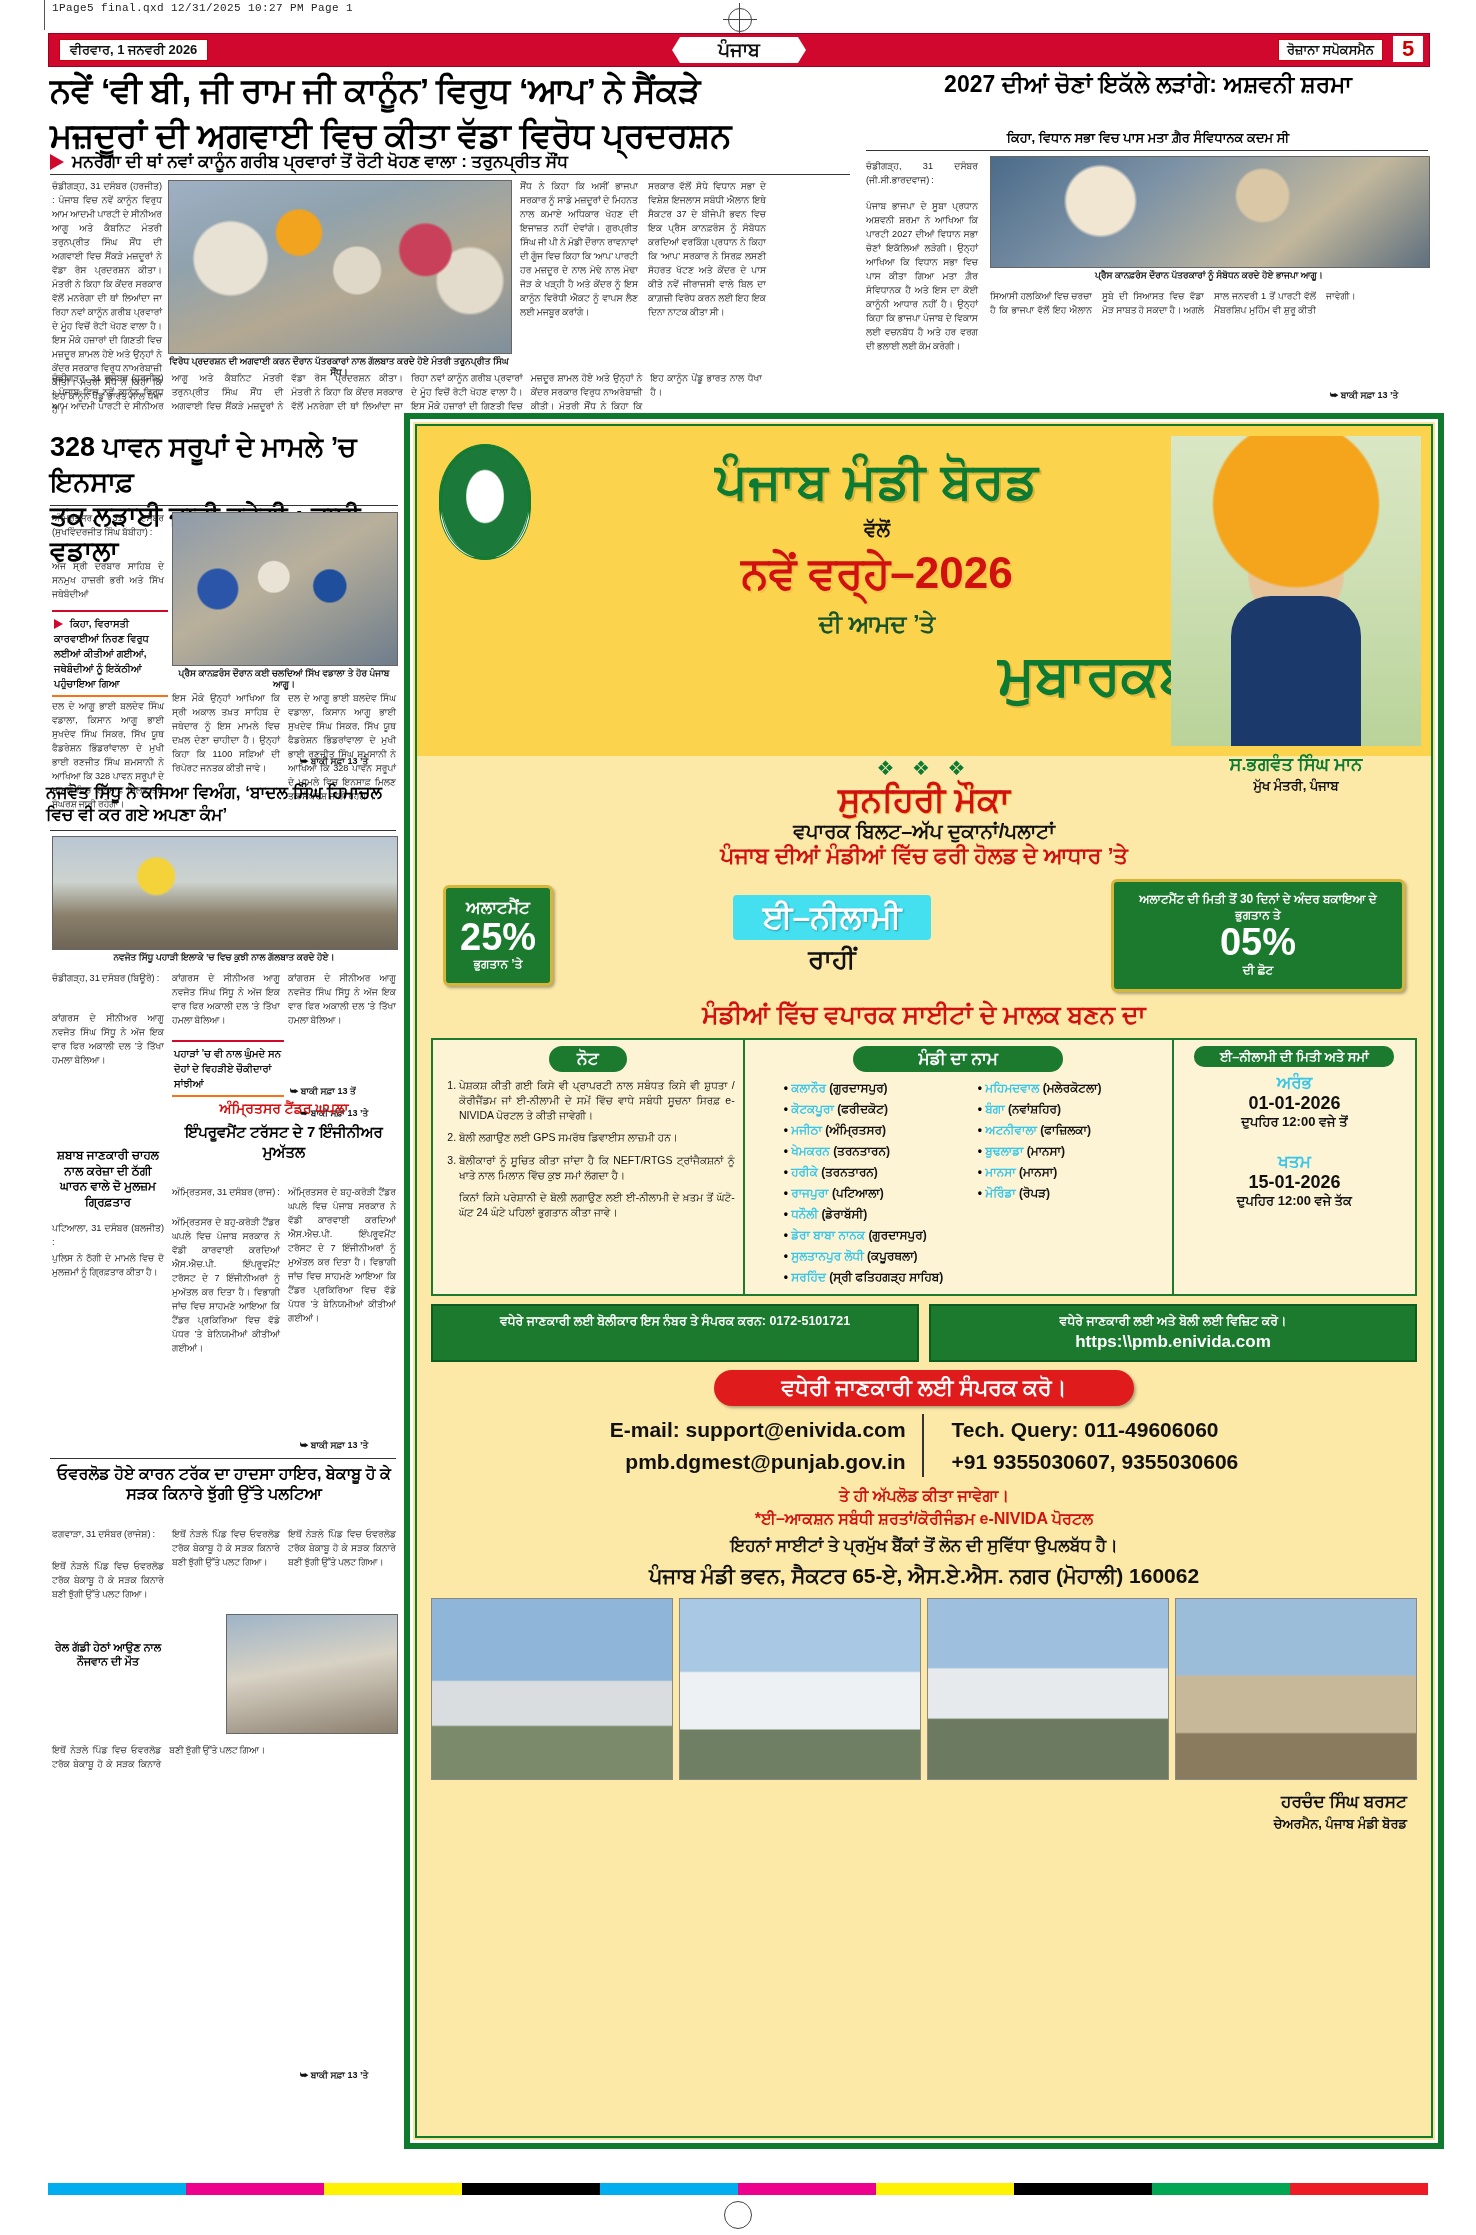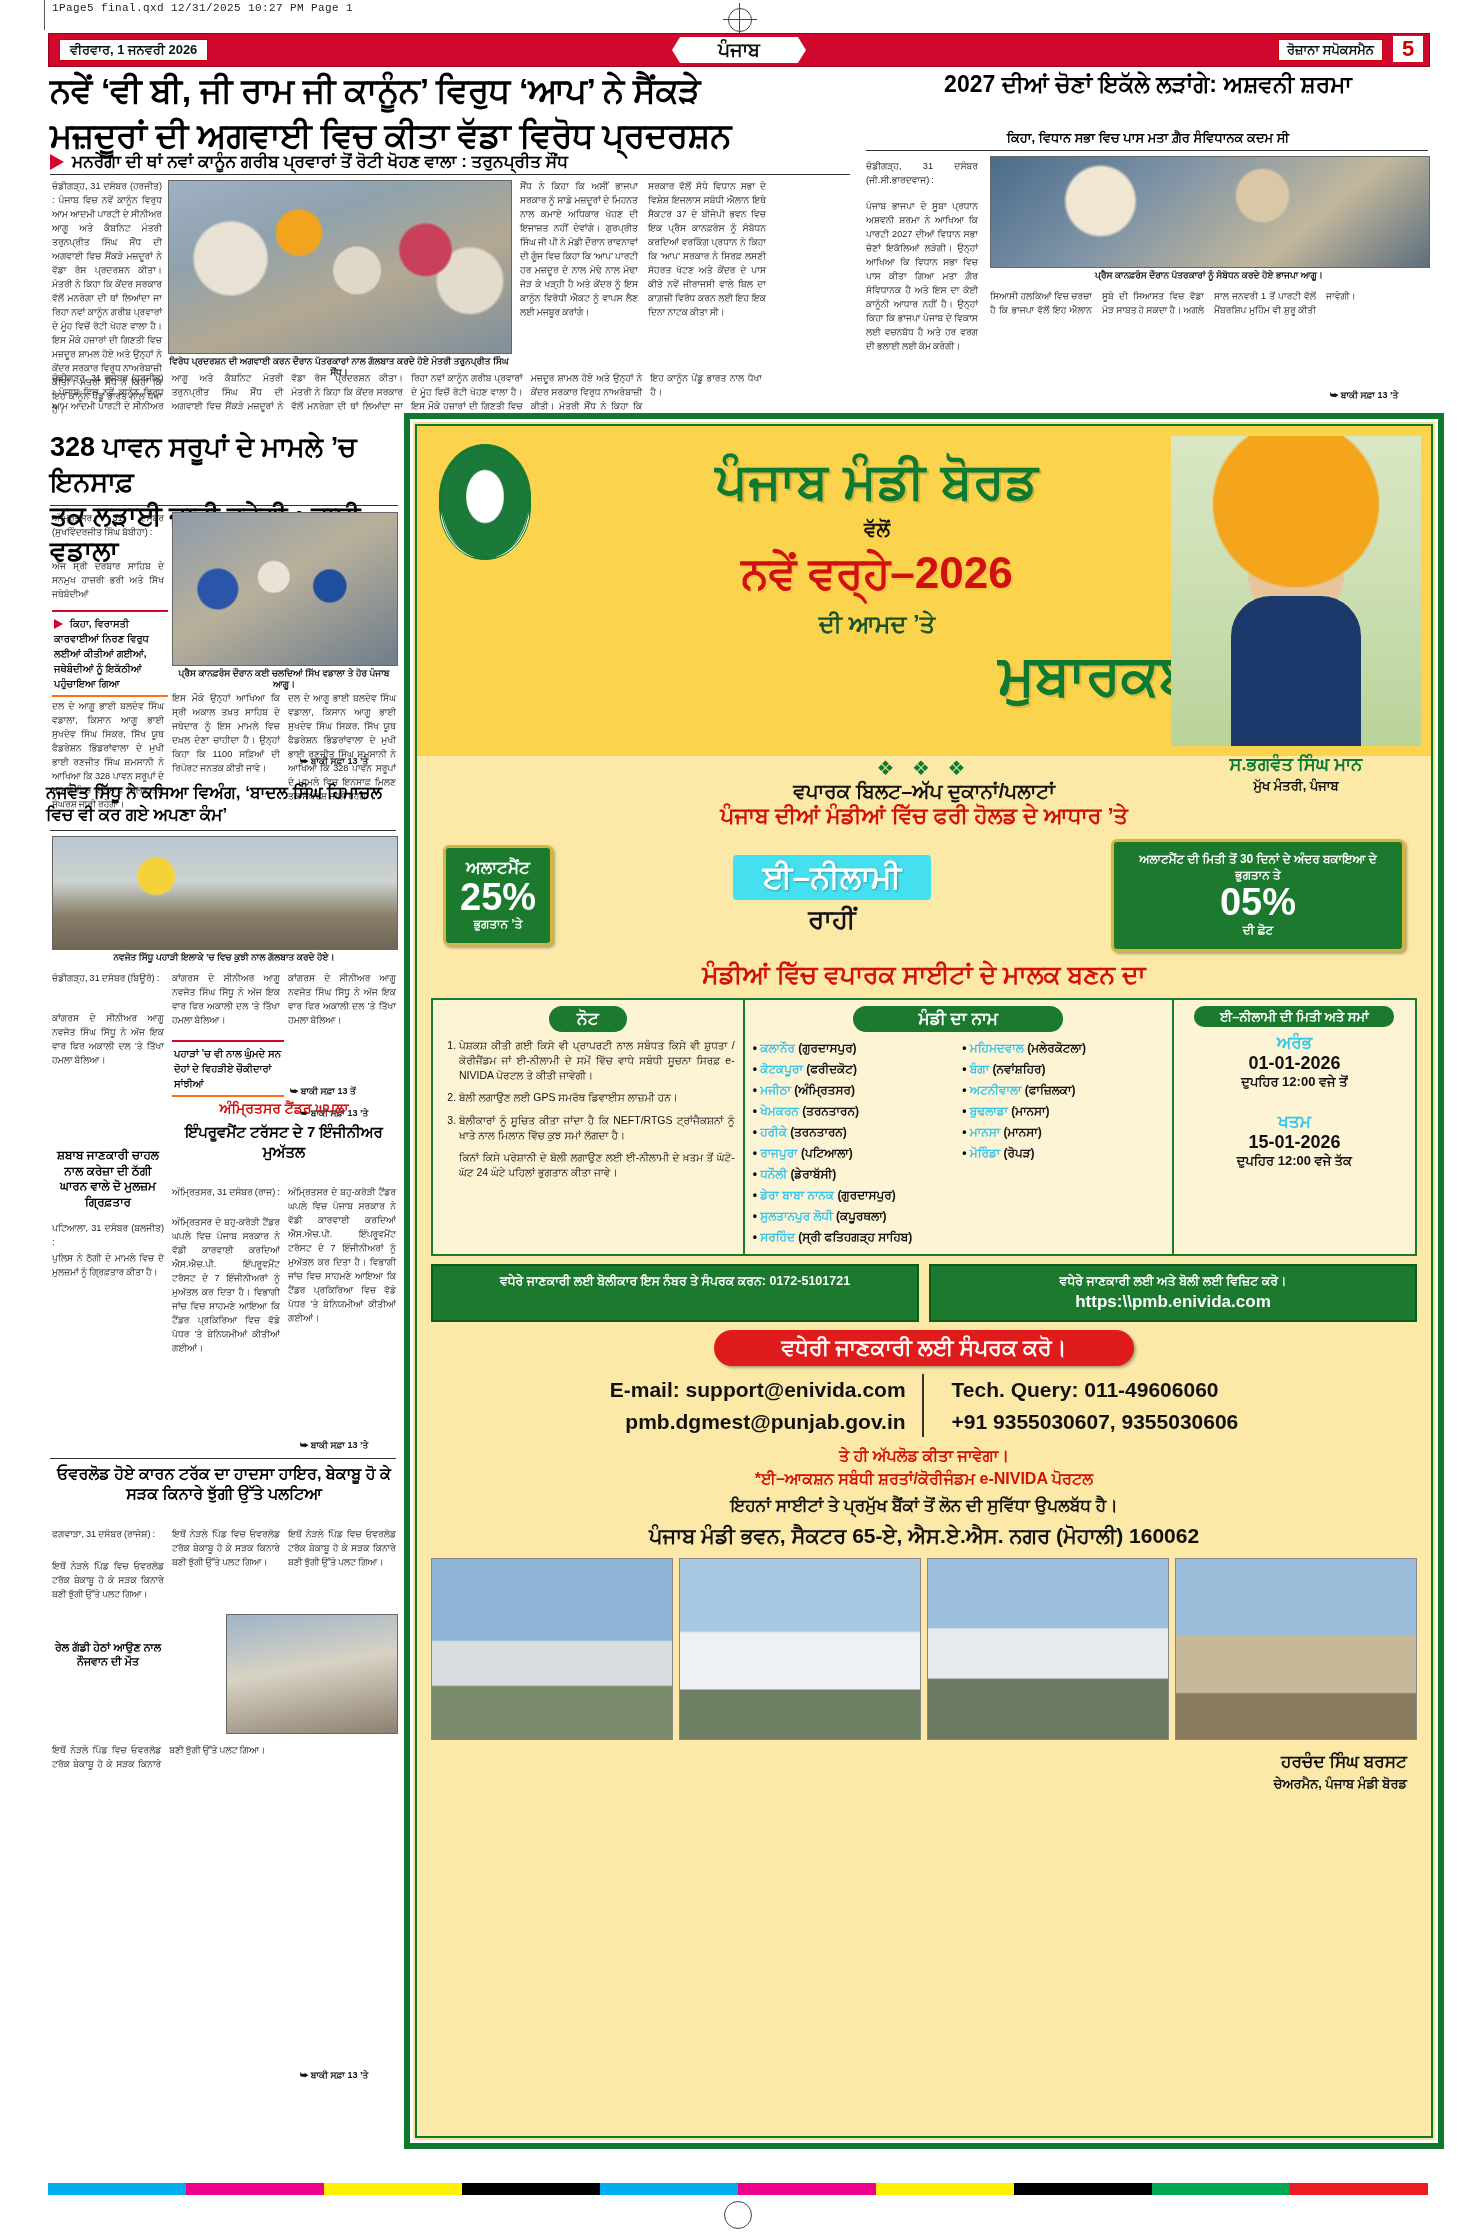--- a/index.html
+++ b/index.html
@@ -126,21 +126,21 @@
   .tcol.c2{width:420px;border-right:2px solid #1b7a2e;}
   .tcol.c3{width:230px;}
   .thead{background:#1b7a2e;color:#fff;font-size:17px;font-weight:bold;text-align:center;
     border-radius:14px;padding:3px 0;margin:0 auto 6px auto;}
   .thead.w1{width:78px;}
   .thead.w2{width:210px;}
   .thead.w3{width:200px;font-size:13px;line-height:1.2;border-radius:10px;}
   .notes{font-size:10.5px;line-height:1.45;color:#111;text-align:justify;}
   .notes li{margin-bottom:7px;}
   .notes ol{margin:0;padding-left:18px;}
-  .mandi{display:flex;gap:8px;font-size:12px;font-weight:bold;line-height:1.75;}
+  .mandi{display:flex;gap:8px;font-size:12px;font-weight:bold;line-height:1.75;margin-left:31px;}
   .mandi .m1,.mandi .m2{flex:1;}
   .mandi .nm{color:#39c6e8;}
   .mandi .dist{color:#111;}
   .dates{text-align:center;}
   .dates .dlbl{font-size:17px;font-weight:bold;color:#39c6e8;}
   .dates .dval{font-size:18px;font-weight:bold;color:#111;}
   .dates .dtime{font-size:13px;font-weight:bold;color:#111;}
 
   .greenbar{display:flex;gap:10px;margin:8px 14px 0 14px;border-radius:11px;}
   .gb{flex:1;background:#1b7a2e;color:#fff;text-align:center;font-size:12.5px;font-weight:bold;
@@ -292,20 +292,21 @@
         <div class="ad-mubarak">ਮੁਬਾਰਕਬਾਦ</div>
         <div class="cm-photo">
           <div class="cm-body"></div>
         </div>
       </div>
 
       <div class="cm-name">ਸ.ਭਗਵੰਤ ਸਿੰਘ ਮਾਨ</div>
       <div class="cm-desig">ਮੁੱਖ ਮੰਤਰੀ, ਪੰਜਾਬ</div>
 
       <div class="divider-orn">❖ ❖ ❖</div>
+      <div class="ad-sunehri">ਸੁਨਹਿਰੀ ਮੌਕਾ</div>
       <div class="ad-vapark">ਵਪਾਰਕ ਬਿਲਟ–ਅੱਪ ਦੁਕਾਨਾਂ/ਪਲਾਟਾਂ</div>
       <div class="ad-freehold">ਪੰਜਾਬ ਦੀਆਂ ਮੰਡੀਆਂ ਵਿੱਚ ਫਰੀ ਹੋਲਡ ਦੇ ਆਧਾਰ ’ਤੇ</div>
 
       <div class="boxrow">
         <div class="gbox">
           <div class="lbl">ਅਲਾਟਮੈਂਟ</div>
           <div class="pct">25%</div>
           <div class="small">ਭੁਗਤਾਨ ’ਤੇ</div>
         </div>
         <div class="ebox">

